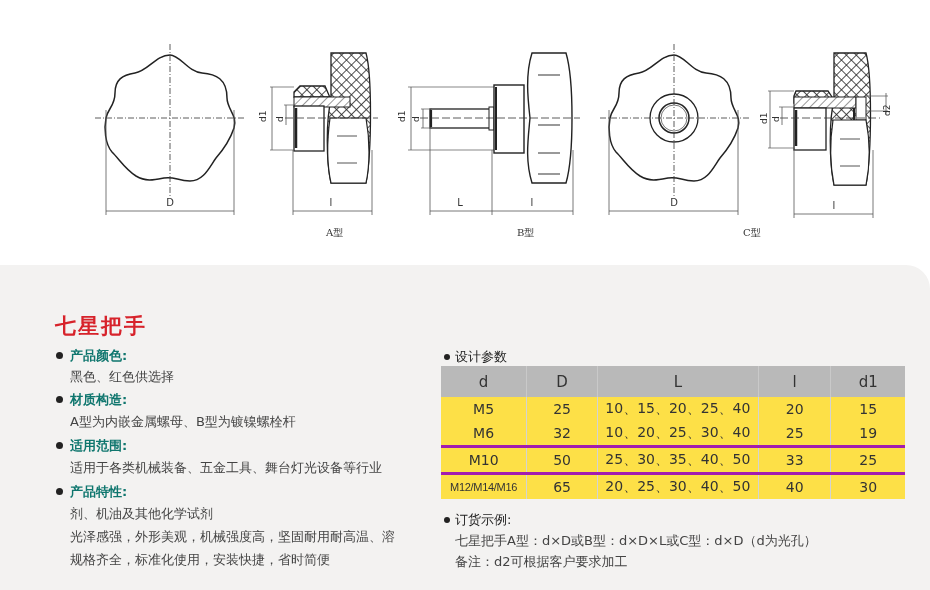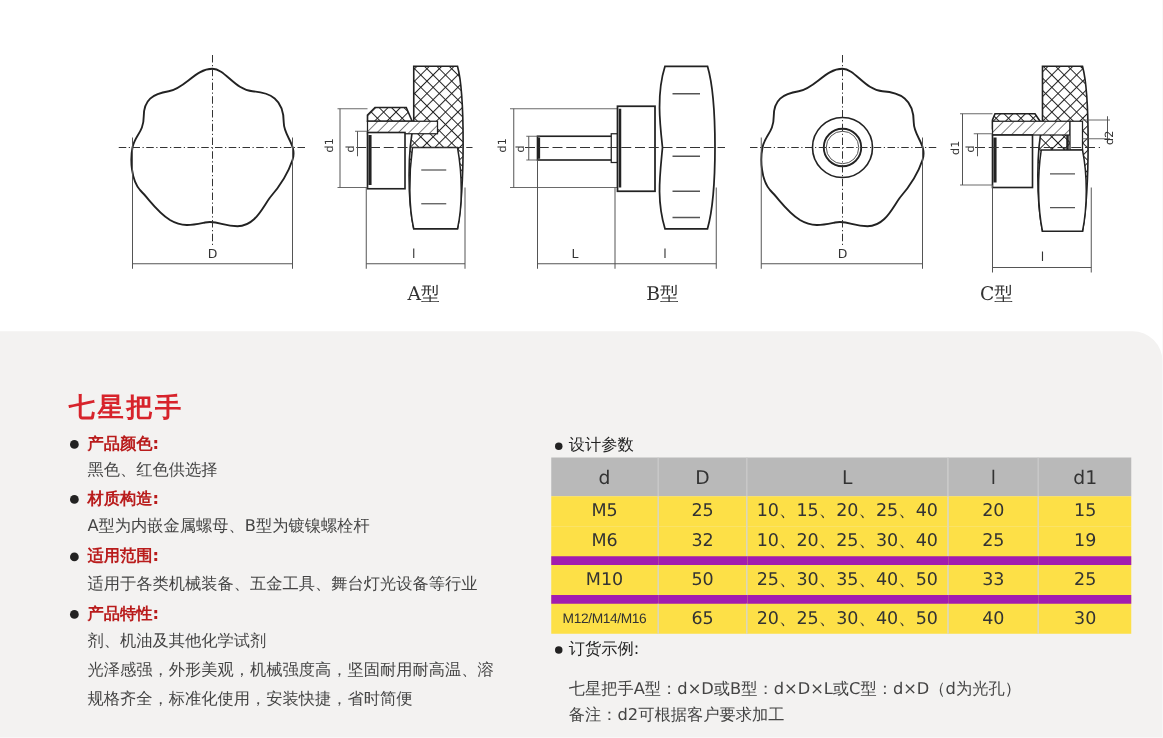--- a/index.html
+++ b/index.html
@@ -6,54 +6,54 @@
     body {
       width: 930px; height: 590px; overflow: hidden; position: relative;
       background: #ffffff;
       font-family: "DejaVu Sans", "Liberation Sans", sans-serif;
       color: #333;
     }
     .drawings { position: absolute; left: 0; top: 0; width: 930px; height: 265px; }
     .drawings svg { position: absolute; left: 0; top: 0; }
     .type-label {
       position: absolute; top: 226px; font-family: "DejaVu Serif", "Liberation Serif", serif;
-      font-size: 15px; color: #333;
+      font-size: 10px; color: #333;
     }
     .panel {
       position: absolute; left: 0; top: 265px; width: 930px; height: 325px;
       background: #f3f2f1; border-top-right-radius: 24px;
     }
     .title {
       position: absolute; left: 55px; top: 312px; font-size: 21px; font-weight: bold;
       color: #d7232b; letter-spacing: 2px;
     }
     .left-col { position: absolute; left: 55px; top: 345px; width: 380px; font-size: 13px; line-height: 21px; }
-    .sec-head { font-weight: bold; color: #b91c1c; position: relative; padding-left: 15px; }
+    .sec-head { font-weight: bold; color: #0f766e; position: relative; padding-left: 15px; }
     .sec-head::before {
       content: ""; position: absolute; left: 1px; top: 7px; width: 7px; height: 7px; border-radius: 50%; background: #222;
     }
     .sec-line { padding-left: 15px; color: #444; }
     .sec-line.loose { line-height: 23px; }
     .gap { height: 2px; }
     .right-col { position: absolute; left: 441px; top: 348px; width: 466px; font-size: 13px; }
     .param-head { font-weight: normal; color: #222; position: relative; padding-left: 14px; height: 18px; line-height: 18px; }
     .param-head::before {
       content: ""; position: absolute; left: 3px; top: 6px; width: 6px; height: 6px; border-radius: 50%; background: #222;
     }
     table.params { border-collapse: collapse; width: 464px; margin-top: 0; font-size: 14px; color: #333; }
     table.params th {
       background: #b9b9b9; font-weight: normal; height: 29px; font-size: 15px; color: #333;
       border-right: 1px solid #c9c9c9;
     }
     table.params td { background: #fde047; text-align: center; height: 22px; border-right: 1px solid #d3d3d3; }
     table.params th:last-child, table.params td:last-child { border-right: none; }
-    table.params tr.group-end td { border-bottom: 7px solid #a21caf; }
+    table.params tr.group-end td { border-bottom: 3px solid #a21caf; }
     table.params td.narrow { font-family: "Liberation Sans Narrow", "Liberation Sans", sans-serif; font-size: 11px; letter-spacing: -0.3px; text-align: center; }
     .order { position: absolute; left: 441px; top: 511px; font-size: 13px; line-height: 21px; }
-    .order .param-head { margin-bottom: 12px; }
+    .order .param-head { margin-bottom: 1px; }
     .order .line { padding-left: 14px; color: #444; }
   </style>
 </head>
 <body>
 
 <div class="drawings">
   <svg width="930" height="265" viewBox="0 0 930 265" xmlns="http://www.w3.org/2000/svg">
     <defs>
       <pattern id="xhatch" width="7" height="7" patternUnits="userSpaceOnUse" patternTransform="rotate(45)">
         <rect width="7" height="7" fill="#fff"></rect>
@@ -167,21 +167,21 @@
       <text x="890" y="116" font-size="9" fill="#333" transform="rotate(-90 890 116)" font-family="DejaVu Sans, sans-serif">d2</text>
       <line x1="794" y1="148" x2="794" y2="218" stroke="#555" stroke-width="0.8"></line>
       <line x1="873" y1="150" x2="873" y2="218" stroke="#555" stroke-width="0.8"></line>
       <line x1="794" y1="214" x2="873" y2="214" stroke="#555" stroke-width="0.8"></line>
       <text x="834" y="209" font-size="10" fill="#333" text-anchor="middle" font-family="DejaVu Sans, sans-serif">l</text>
     </g>
   </svg>
 
   <span class="type-label" style="left:326px">A型</span>
   <span class="type-label" style="left:517px">B型</span>
-  <span class="type-label" style="left:784px">C型</span>
+  <span class="type-label" style="left:743px">C型</span>
 </div>
 
 <div class="panel"></div>
 
 <div class="title">七星把手</div>
 
 <div class="left-col">
   <div class="sec-head">产品颜色:</div>
   <div class="sec-line">黑色、红色供选择</div>
   <div class="gap"></div>

